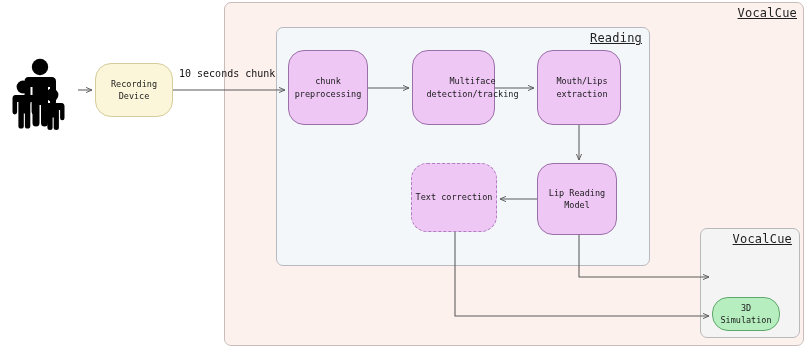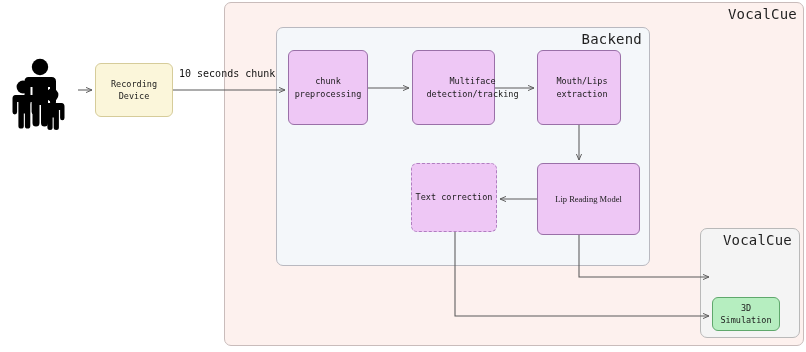--- a/index.html
+++ b/index.html
@@ -8,22 +8,22 @@
     background:#ffffff;
     font-family:"DejaVu Sans Mono","Liberation Mono",monospace;
     overflow:hidden;
     position:relative;
   }
   #canvas{position:absolute;left:0;top:0;width:806px;height:352px;}
 
   
   .group{position:absolute;box-sizing:border-box;}
   .group-label{
-    position:absolute;font-size:14px;color:#1f1f1f;
-    letter-spacing:.2px;white-space:nowrap;
+    position:absolute;font-size:12px;color:#1f1f1f;
+    letter-spacing:.2px;white-space:nowrap;text-decoration:underline;
   }
 
   #vocalcue-group{
     left:224px;top:2px;width:580px;height:344px;
     background:#fdf1ee;border:1.1px solid #c9bcbb;border-radius:7px;
   }
   #vocalcue-label{right:6px;top:3px;}
 
   #backend-group{
     left:276px;top:27px;width:374px;height:239px;
@@ -35,33 +35,33 @@
     left:700px;top:228px;width:100px;height:110px;
     background:#f4f4f4;border:1.1px solid #b9b9b9;border-radius:7px;
   }
   #frontend-label{right:7px;top:3px;}
 
   
   .node{
     position:absolute;box-sizing:border-box;
     display:flex;align-items:center;justify-content:center;
     text-align:center;font-size:8.5px;line-height:1.45;
-    color:#1a1a1a;border-radius:6px;white-space:pre-line;
+    color:#1a1a1a;border-radius:16px;white-space:pre-line;
     padding:2px;
   }
   .node-purple{background:#eec7f5;border:1.1px solid #9a70a8;}
   .node-purple-dashed{background:#eec7f5;border:1.4px dashed #b07ec0;text-align:center;}
   .node-yellow{background:#fbf6da;border:1.1px solid #d6cc9a;}
   .node-green{background:#b6eec0;border:1.1px solid #5fa86c;}
 
   #node-recording-device{left:95px;top:63px;width:78px;height:54px;}
   #node-ffmpeg{left:288px;top:50px;width:80px;height:75px;}
   #node-multiface{left:412px;top:50px;width:83px;height:75px;padding-left:40px;}
   #node-mouth-lips{left:537px;top:50px;width:84px;height:75px;padding-left:8px;}
-  #node-lip-reading{left:537px;top:163px;width:103px;height:72px;font-family:Liberation Serif, serif;}
+  #node-lip-reading{left:537px;top:163px;width:80px;height:72px;}
   #node-text-correction{left:411px;top:163px;width:86px;height:69px;}
   #node-test-app{left:712px;top:255px;width:76px;height:34px;}
   #node-3d-sim{left:712px;top:297px;width:68px;height:34px;}
 
   
   #edge-label-chunk{
     position:absolute;left:179px;top:68px;
     font-size:10px;color:#111;white-space:nowrap;
     background:transparent;
   }
@@ -72,21 +72,21 @@
 </head>
 <body>
 
 <div id="canvas">
 
   <div class="group" id="vocalcue-group">
     <span class="group-label" id="vocalcue-label">VocalCue</span>
   </div>
 
   <div class="group" id="backend-group">
-    <span class="group-label" id="backend-label">Backend</span>
+    <span class="group-label" id="backend-label">Reading</span>
   </div>
 
   <div class="group" id="frontend-group">
     <span class="group-label" id="frontend-label">VocalCue</span>
   </div>
 
   <svg width="806" height="352" style="position:absolute;left:0;top:0;overflow:visible;">
     <defs>
       <marker id="arrow" markerWidth="7" markerHeight="7" refX="6" refY="2.6" orient="auto" markerUnits="strokeWidth">
         <path d="M0,0 L6,2.6 L0,5.2" fill="none" stroke="#5a5a5a" stroke-width="0.9"></path>

